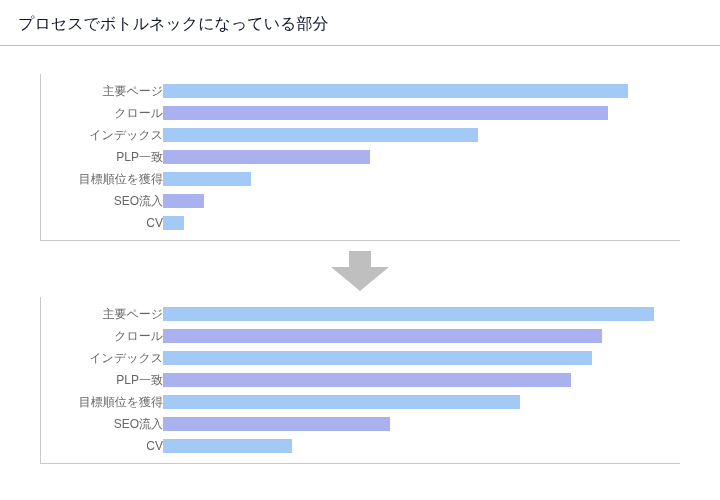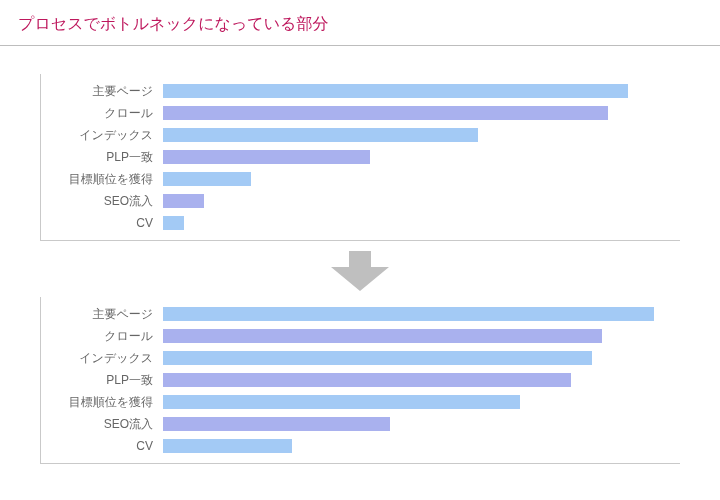--- a/index.html
+++ b/index.html
@@ -7,42 +7,41 @@
     padding: 0;
     width: 720px;
     height: 500px;
     background: #ffffff;
     font-family: "Hiragino Kaku Gothic ProN", "Yu Gothic", Meiryo, sans-serif;
     color: #666;
   }
   .title-bar {
     padding: 14px 18px 10px 18px;
     font-size: 16px;
-    color: #be185d;
+    color: #0f172a;
     border-bottom: 1px solid #bdbdbd;
   }
   .charts-wrap {
     padding: 28px 40px 10px 40px;
   }
   .chart {
     border-left: 1px solid #c9c9c9;
     border-bottom: 1px solid #c9c9c9;
     padding: 6px 0 6px 0;
   }
   .row {
     display: flex;
     align-items: center;
     height: 22px;
   }
   .label {
     width: 122px;
     text-align: right;
     font-size: 12px;
     color: #666;
-    padding-right: 10px;
     box-sizing: border-box;
     line-height: 1;
   }
   .track {
     flex: 1 1 auto;
     height: 14px;
     position: relative;
   }
   .bar {
     position: absolute;

